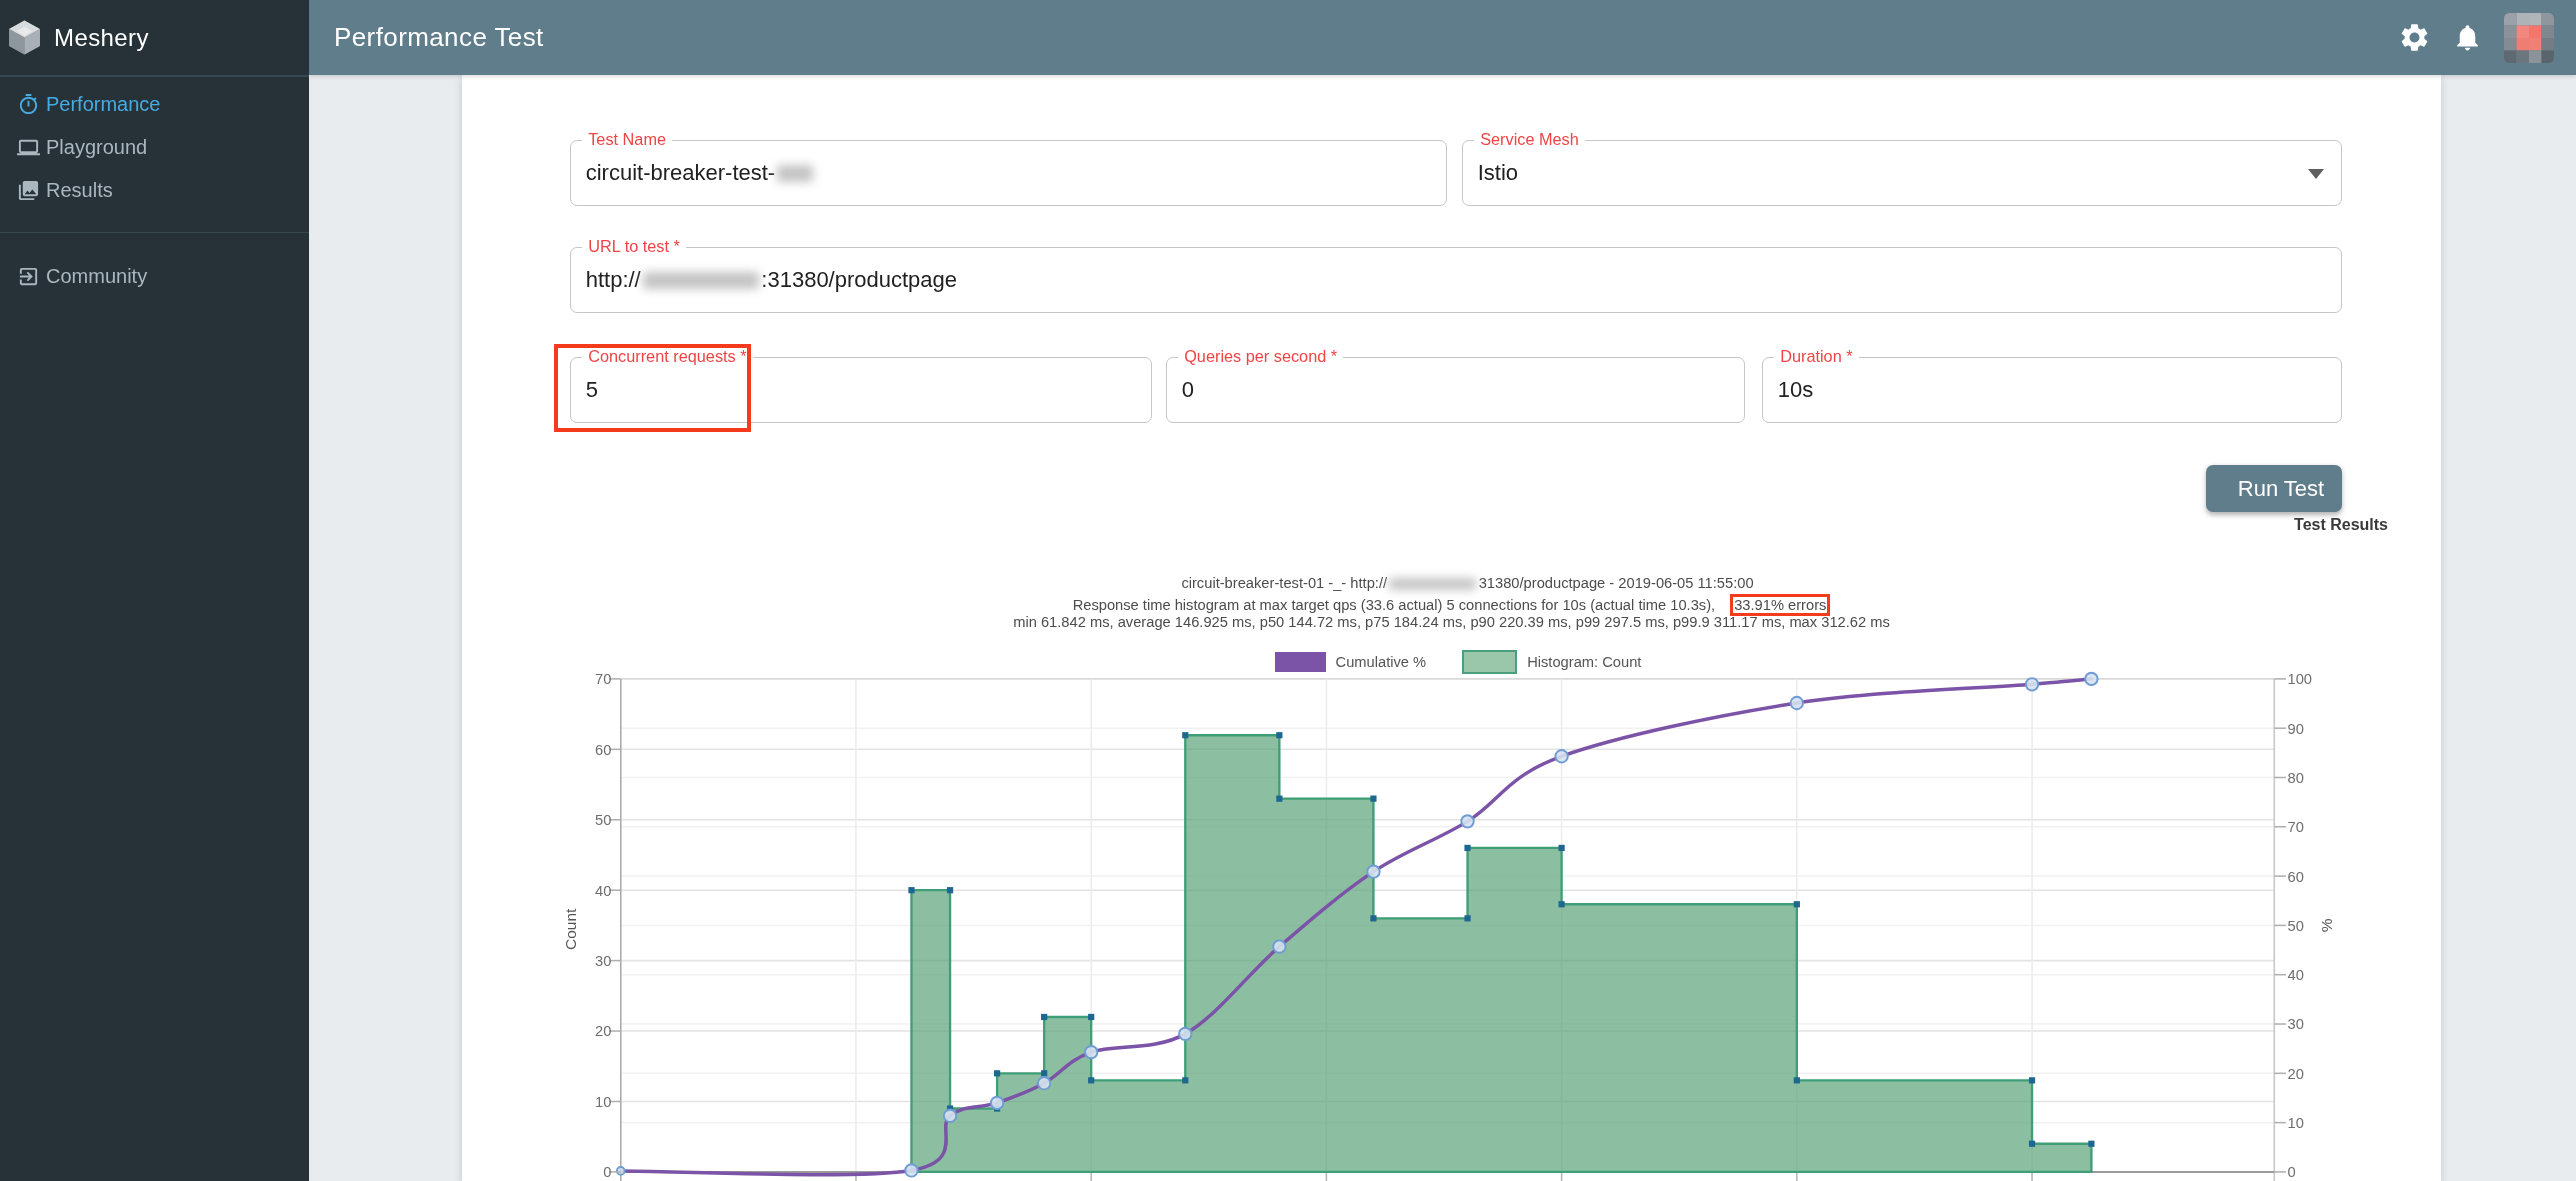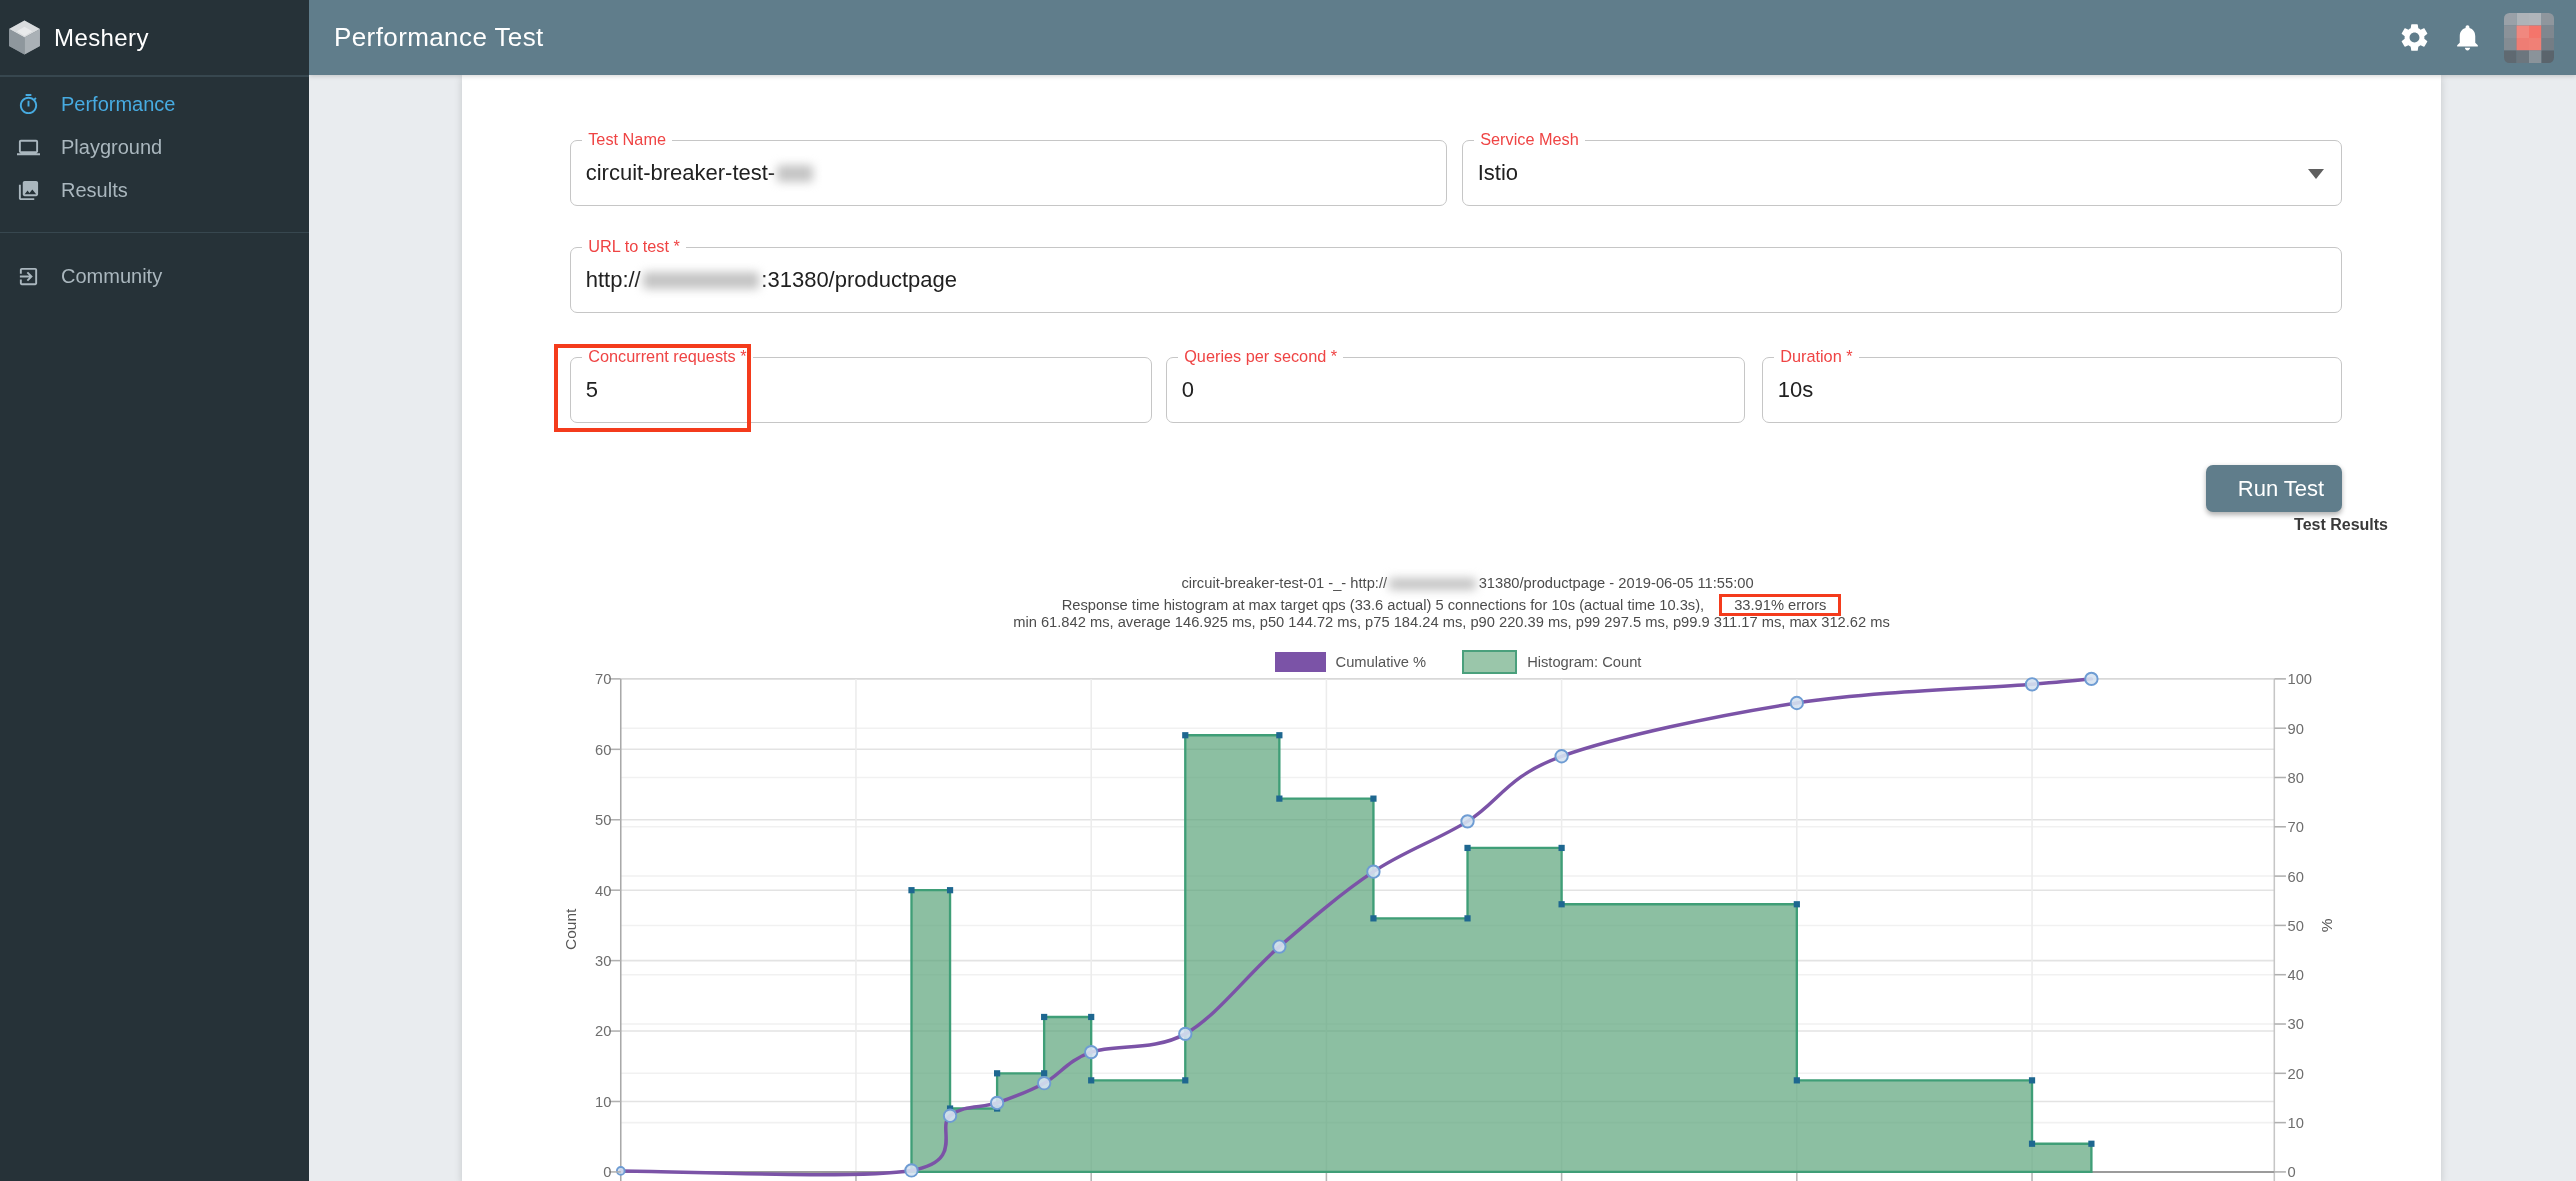--- a/index.html
+++ b/index.html
@@ -14,21 +14,21 @@
   .header-actions{position:absolute;right:22px;top:0;height:75px;display:flex;align-items:center;gap:20px;}
   .hicon{width:33px;height:33px;display:flex;align-items:center;justify-content:center;cursor:pointer;}
   .avatar{width:50px;height:50px;border-radius:5.4px;overflow:hidden;}
   
   .sidebar{position:absolute;left:0;top:0;width:309px;height:1182px;
            background:var(--sidebar,#263238);z-index:6;}
   .brand{height:75px;display:flex;align-items:center;padding-left:6px;}
   .brand-name{color:#fff;font-size:24px;margin-left:11px;letter-spacing:0.4px;}
   .sdivider{height:1.6px;background:#37474f;}
   .nav-item{height:43px;display:flex;align-items:center;padding-left:17px;cursor:pointer;}
-  .nav-item .nlabel{font-size:20px;color:#aab7be;margin-left:21px;}
+  .nav-item .nlabel{font-size:20px;color:#aab7be;margin-left:6px;}
   .nav-item.active .nlabel{color:var(--blue,#47abe1);}
   .nav-item svg{flex:0 0 auto;}
   .nav-gap{height:6.2px;}
   
   .card{position:absolute;left:462px;top:75px;width:1979px;height:1107px;
         background:#fff;box-shadow:0 1.6px 7.8px rgba(0,0,0,.16);}
   
   .field{position:absolute;border:1.6px solid #c6c6c6;border-radius:7px;background:#fff;height:64px;}
   .field .flabel{position:absolute;top:-11px;left:11px;background:#fff;padding:0 6.2px;
                  font-size:16.3px;color:#ef4444;white-space:nowrap;}
@@ -40,21 +40,21 @@
   .redact{display:inline-block;height:17px;border-radius:3.1px;background:#c4c4c4;
           filter:blur(4.7px);vertical-align:-2.3px;margin:0 2.3px;}
   .annotation{position:absolute;border:4.7px solid var(--red,#f43b1c);z-index:4;pointer-events:none;}
   .btn{position:absolute;background:var(--header,#607d8b);color:#fff;font-size:22px;
        border:none;border-radius:7px;box-shadow:0 2.3px 5.4px rgba(0,0,0,.3);
        display:flex;align-items:center;justify-content:center;cursor:pointer;padding-left:20px;}
   
   .results-title{position:absolute;left:462px;top:516px;width:1926px;text-align:right;
                  font-size:16px;font-weight:bold;color:#3a3a3a;}
   .rline{position:absolute;left:462px;width:1979px;text-align:center;font-size:14.7px;color:#4c4c4c;}
-  .err-box{display:inline-block;border:3.1px solid var(--red,#f43b1c);padding:0 12px;margin-left:15px;}
+  .err-box{display:inline-block;border:3.1px solid var(--red,#f43b1c);padding:0 1px;margin-left:15px;}
   .legend{position:absolute;left:543px;top:650px;width:1830px;display:flex;
           justify-content:center;gap:36px;font-size:14.7px;color:#555;}
   .legend .litem{display:flex;align-items:center;gap:10px;}
   .lswatch{width:51px;height:20px;}
   .chart-wrap{position:absolute;left:543px;top:644px;}
 </style>
 </head>
 <body>
 
 <div class="page">

